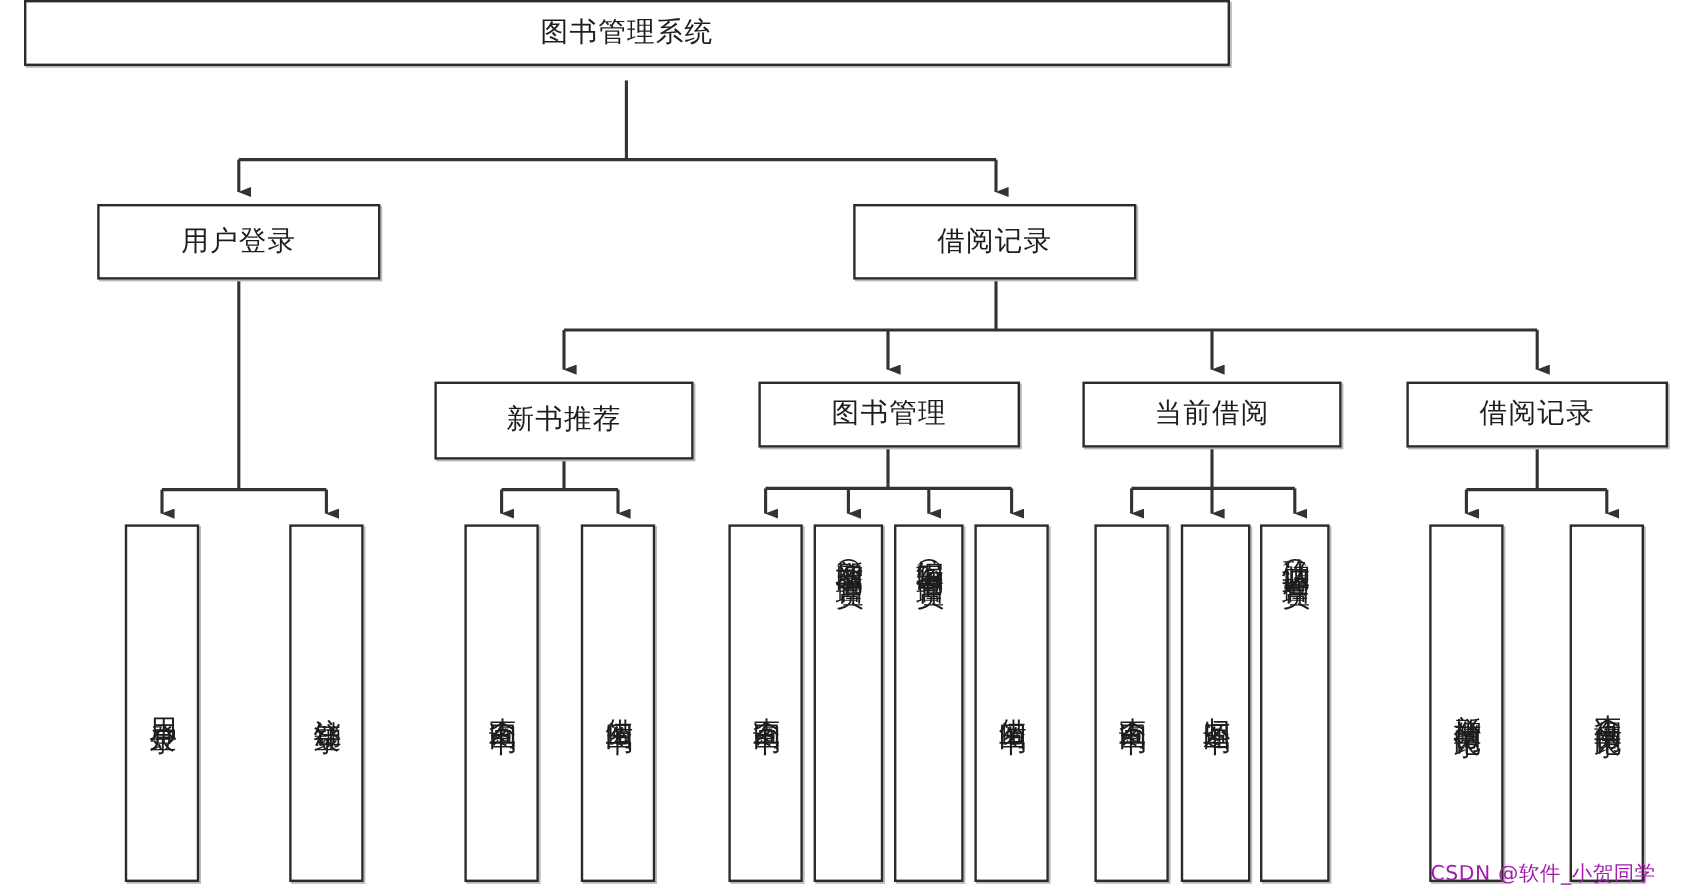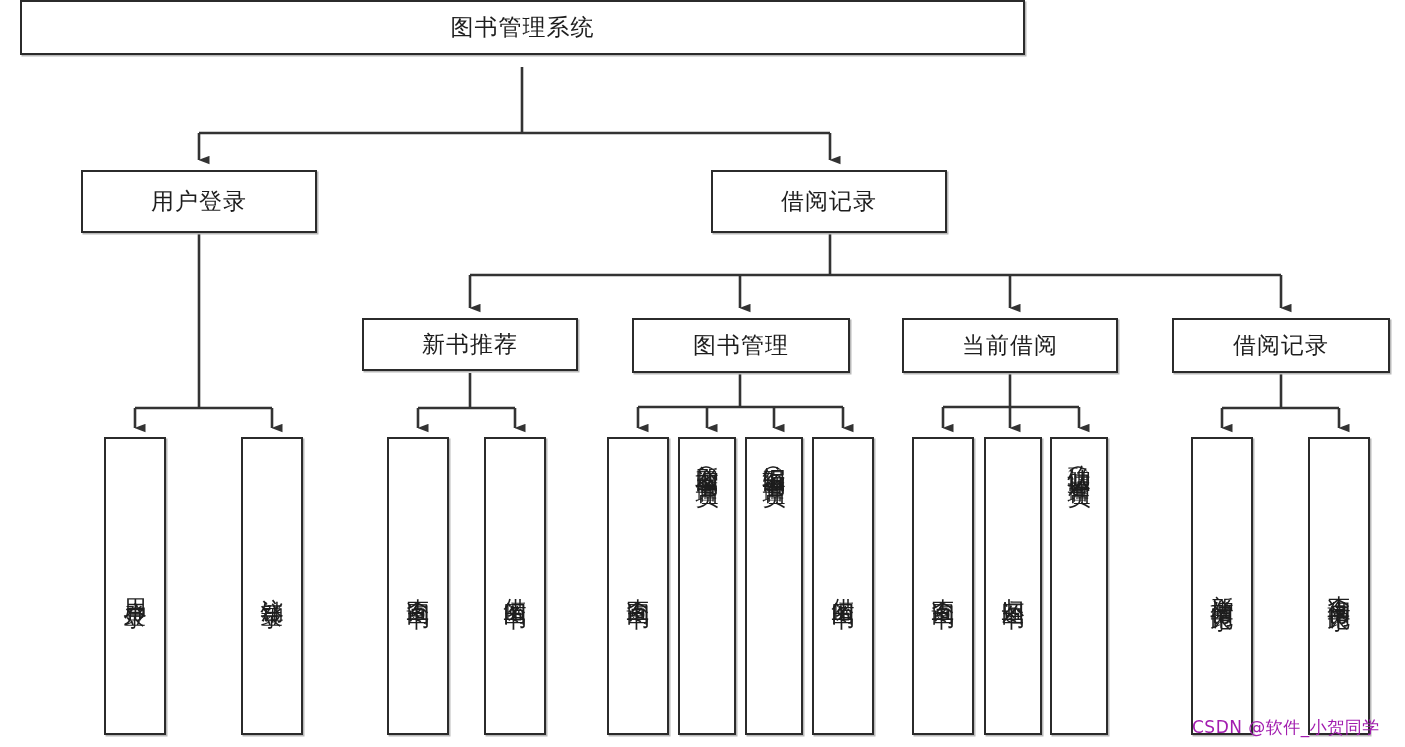--- a/index.html
+++ b/index.html
@@ -134,21 +134,21 @@
     <span class="lbl">图书管理系统</span>
   </div>
 
   <div class="node h" style="left:81px; top:170px; width:236px; height:63px;">
     <span class="lbl">用户登录</span>
   </div>
   <div class="node h" style="left:711px; top:170px; width:236px; height:63px;">
     <span class="lbl">借阅记录</span>
   </div>
 
-  <div class="node h" style="left:362px; top:318px; width:216px; height:53px;">
+  <div class="node h" style="left:362px; top:318px; width:216px; height:65px;">
     <span class="lbl">新书推荐</span>
   </div>
   <div class="node h" style="left:632px; top:318px; width:218px; height:55px;">
     <span class="lbl">图书管理</span>
   </div>
   <div class="node h" style="left:902px; top:318px; width:216px; height:55px;">
     <span class="lbl">当前借阅</span>
   </div>
   <div class="node h" style="left:1172px; top:318px; width:218px; height:55px;">
     <span class="lbl">借阅记录</span>

